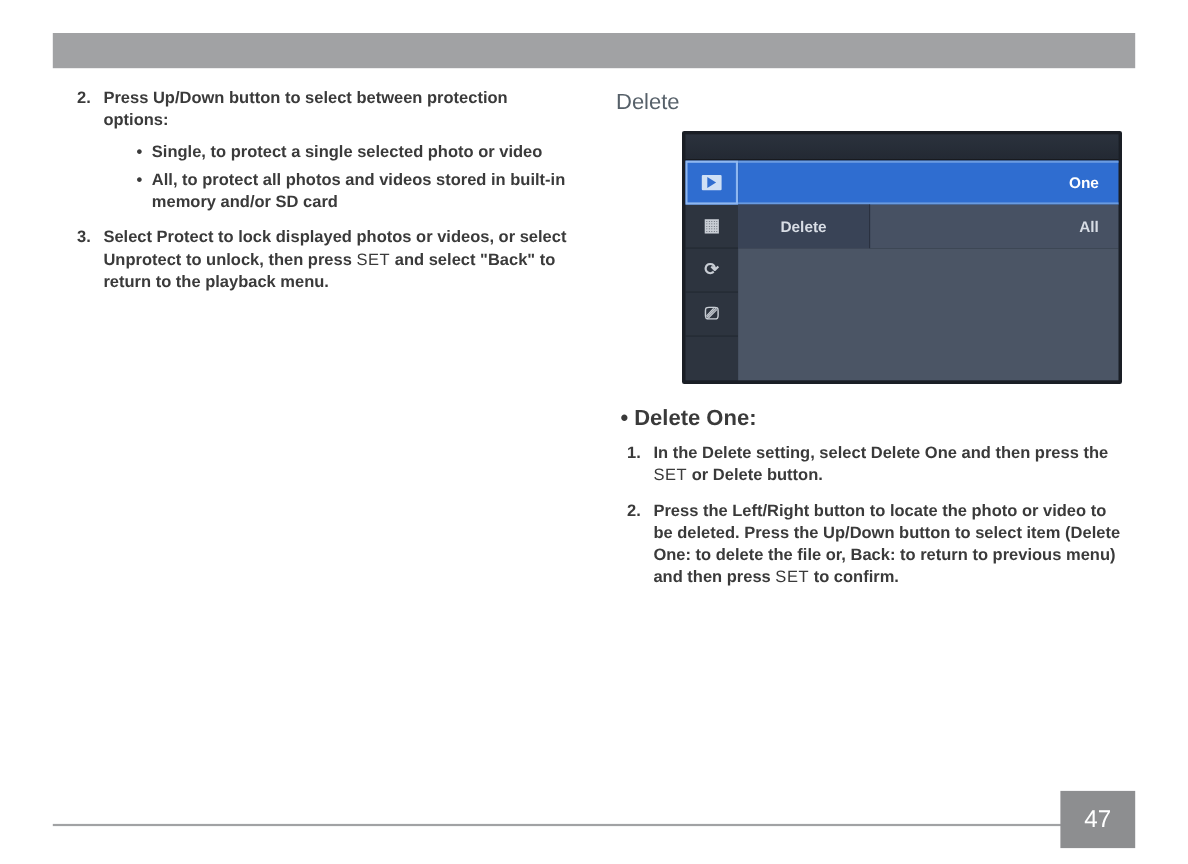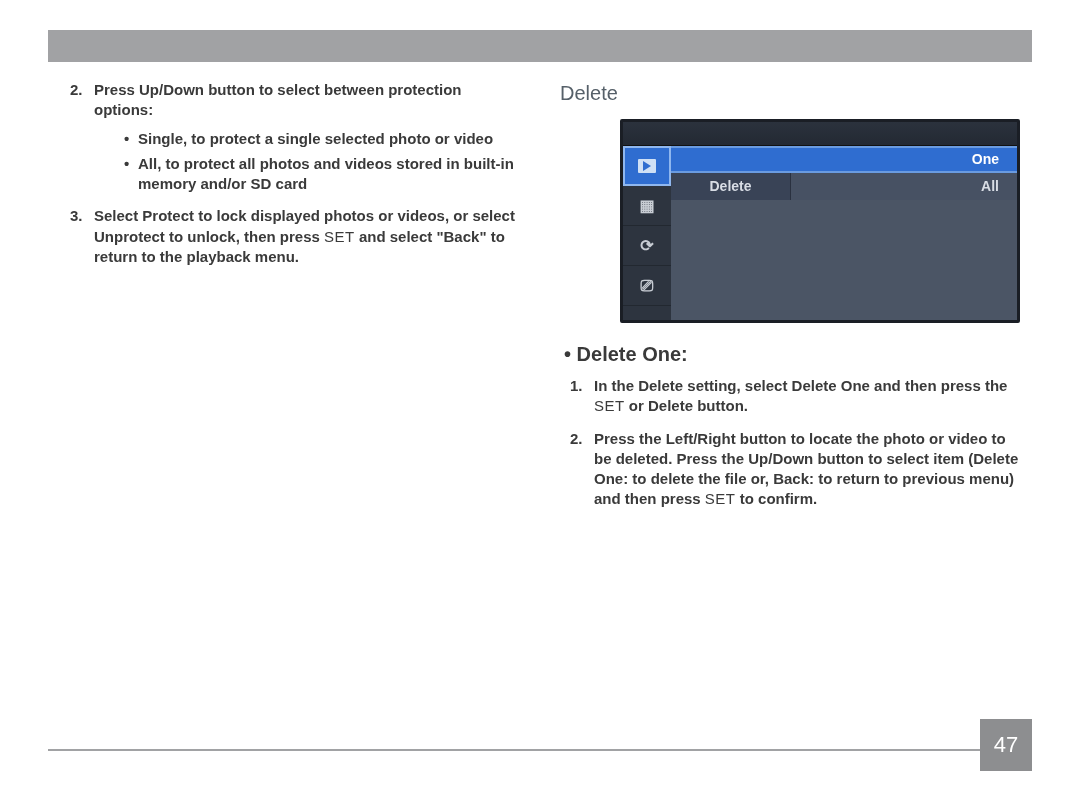--- a/index.html
+++ b/index.html
@@ -80,21 +80,21 @@
     background: #2f6dd0;
     border: 2px solid #8fb7ef;
     color: #fff;
   }
   .screen .main-area {
     flex:1;
     display:flex;
     flex-direction: column;
   }
   .screen .row {
-    height: 27px;
+    height: 40px;
     display:flex;
     align-items:center;
     color: #d8dde5;
     font-size: 14px;
   }
   .screen .row.top {
     background: #2f6dd0;
     justify-content: flex-end;
     padding-right: 18px;
     color: #fff;
@@ -132,21 +132,21 @@
     left: 48px;
     right: 100px;
     bottom: 34px;
     height: 2px;
     background: #a1a2a4;
   }
   .pagenum-box {
     position: absolute;
     right: 48px;
     bottom: 14px;
-    width: 52px;
+    width: 68px;
     height: 52px;
     background: #8d8e90;
     color: #fff;
     display:flex;
     align-items:center;
     justify-content:center;
     font-size: 22px;
     font-weight: 400;
   }
   .set { font-family: inherit; font-weight: 500; letter-spacing: 0.5px; }

